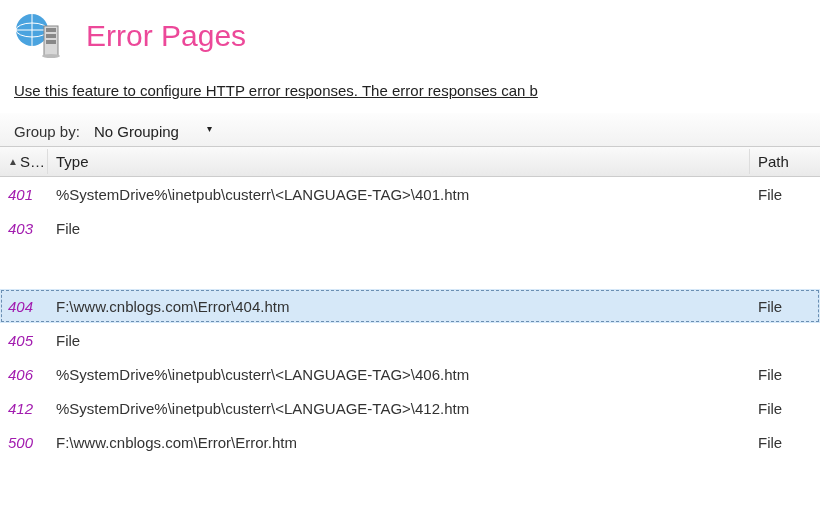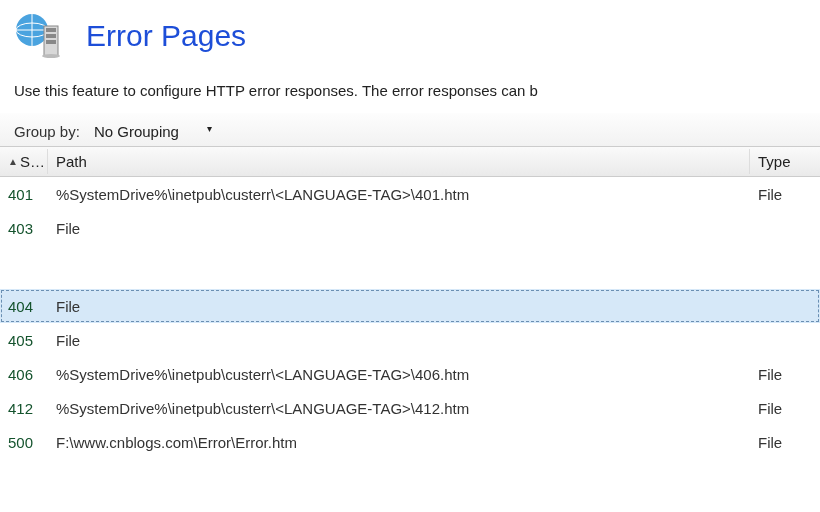--- a/index.html
+++ b/index.html
@@ -24,28 +24,29 @@
     height: 56px;
     margin-right: 20px;
     display: flex;
     align-items: center;
     justify-content: center;
   }
   .header h1 {
     font-size: 30px;
     font-weight: 400;
     margin: 0;
-    color: #1d4ed8;
+    color: #ec4899;
   }
   .description {
     padding: 0 28px 14px 14px;
     font-size: 15px;
     color: #222;
     white-space: nowrap;
     overflow: hidden;
+    text-decoration: underline;
   }
   .group-bar {
     padding: 10px 14px 6px 14px;
     font-size: 15px;
     display: flex;
     align-items: center;
     gap: 10px;
     border-bottom: 1px solid #ccc;
     background: linear-gradient(#fdfdfd,#f2f2f2);
   }
@@ -108,21 +109,21 @@
     overflow: hidden;
     text-overflow: ellipsis;
     white-space: nowrap;
   }
   .trow.selected {
     background: #d6e8f8;
     outline: 1px dashed #6a8fb3;
     outline-offset: -2px;
     margin-top: 44px;
   }
-  .col-status { color:#14532d; }
+  .col-status { color:#a21caf;font-style:italic; }
   .col-path   { color:#333; }
   .col-type   { color:#333; }
 </style>
 </head>
 <body>
 
 <div class="header">
   <span class="icon">
     <svg width="56" height="56" viewBox="0 0 56 56">
       <circle cx="22" cy="22" r="16" fill="#4aa3df"></circle>
@@ -147,35 +148,36 @@
     <span class="chev">▾</span>
   </span>
 </div>
 
 <div class="table">
   <div class="thead">
     <div class="sort">
       <span class="arrow">▲</span>
       <span>S…</span>
     </div>
+    <div>Type</div>
     <div>Path</div>
-    <div>Type</div>
   </div>
   <div class="tbody" id="tbody">
       <div class="trow">
         <div class="col-status">401</div>
         <div class="col-path">%SystemDrive%\inetpub\custerr\&lt;LANGUAGE-TAG&gt;\401.htm</div>
         <div class="col-type">File</div>
       </div>
       <div class="trow">
         <div class="col-status">403</div>
         <div class="col-type">File</div>
       </div>
       <div class="trow selected">
         <div class="col-status">404</div>
+        <div class="col-path">F:\www.cnblogs.com\Error\404.htm</div>
         <div class="col-type">File</div>
       </div>
       <div class="trow">
         <div class="col-status">405</div>
         <div class="col-type">File</div>
       </div>
       <div class="trow">
         <div class="col-status">406</div>
         <div class="col-path">%SystemDrive%\inetpub\custerr\&lt;LANGUAGE-TAG&gt;\406.htm</div>
         <div class="col-type">File</div>

